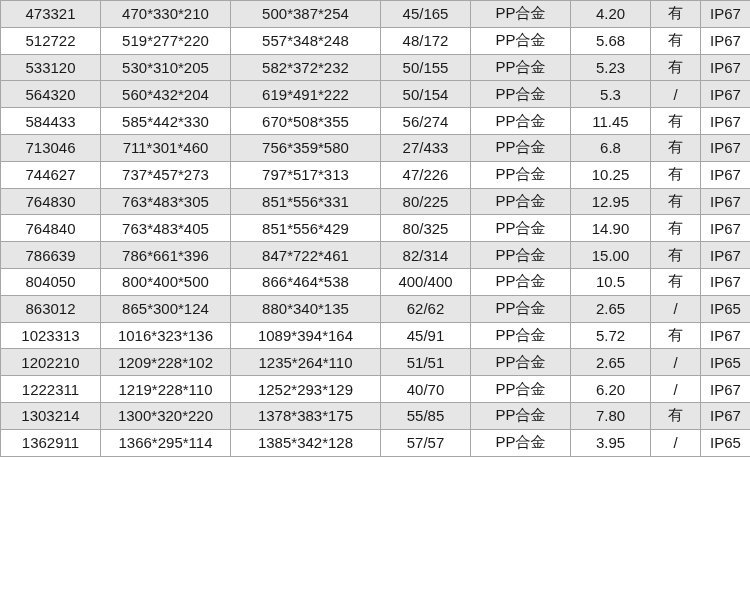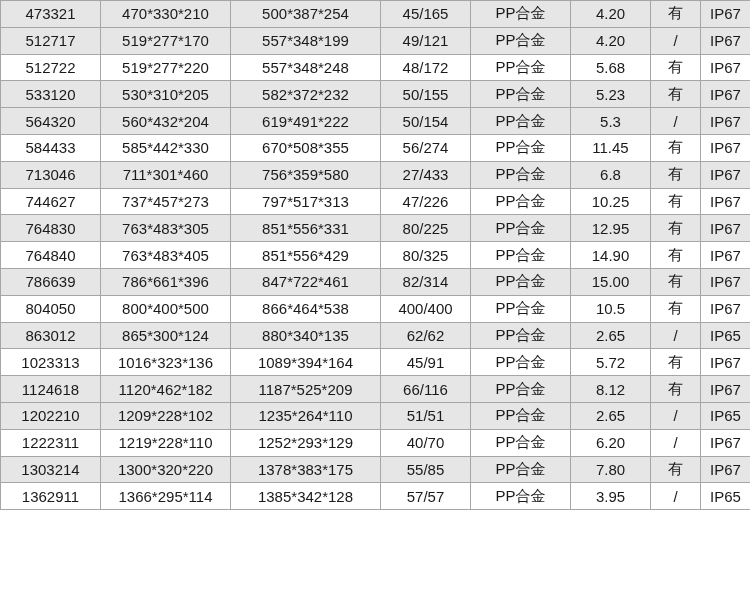--- a/index.html
+++ b/index.html
@@ -63,30 +63,20 @@
       <tr class="alt">
         <td>473321</td>
         <td>470*330*210</td>
         <td>500*387*254</td>
         <td>45/165</td>
         <td>PP合金</td>
         <td>4.20</td>
         <td>有</td>
         <td>IP67</td>
       </tr>
-      <tr class="alt">
-        <td>512717</td>
-        <td>519*277*170</td>
-        <td>557*348*199</td>
-        <td>49/121</td>
-        <td>PP合金</td>
-        <td>4.20</td>
-        <td>/</td>
-        <td>IP67</td>
-      </tr>
       <tr class="plain">
         <td>512722</td>
         <td>519*277*220</td>
         <td>557*348*248</td>
         <td>48/172</td>
         <td>PP合金</td>
         <td>5.68</td>
         <td>有</td>
         <td>IP67</td>
       </tr>
@@ -194,30 +184,20 @@
         <td>1023313</td>
         <td>1016*323*136</td>
         <td>1089*394*164</td>
         <td>45/91</td>
         <td>PP合金</td>
         <td>5.72</td>
         <td>有</td>
         <td>IP67</td>
       </tr>
       <tr class="alt">
-        <td>1124618</td>
-        <td>1120*462*182</td>
-        <td>1187*525*209</td>
-        <td>66/116</td>
-        <td>PP合金</td>
-        <td>8.12</td>
-        <td>有</td>
-        <td>IP67</td>
-      </tr>
-      <tr class="alt">
         <td>1202210</td>
         <td>1209*228*102</td>
         <td>1235*264*110</td>
         <td>51/51</td>
         <td>PP合金</td>
         <td>2.65</td>
         <td>/</td>
         <td>IP65</td>
       </tr>
       <tr class="plain">

